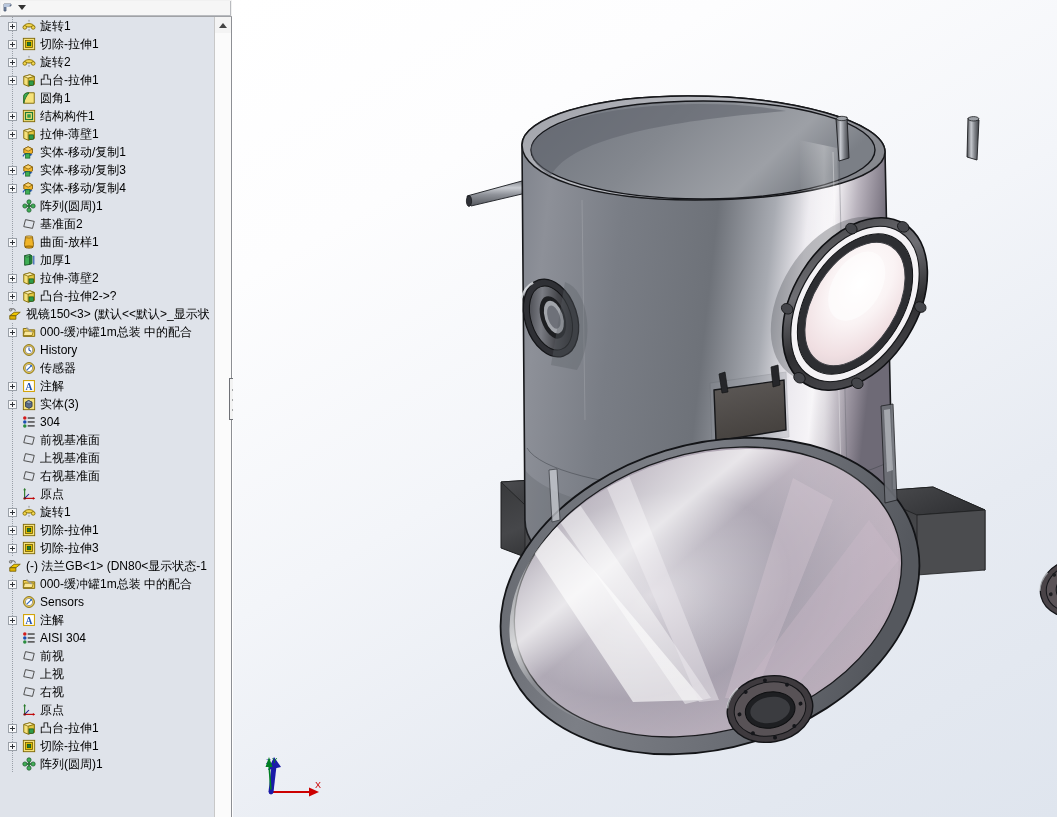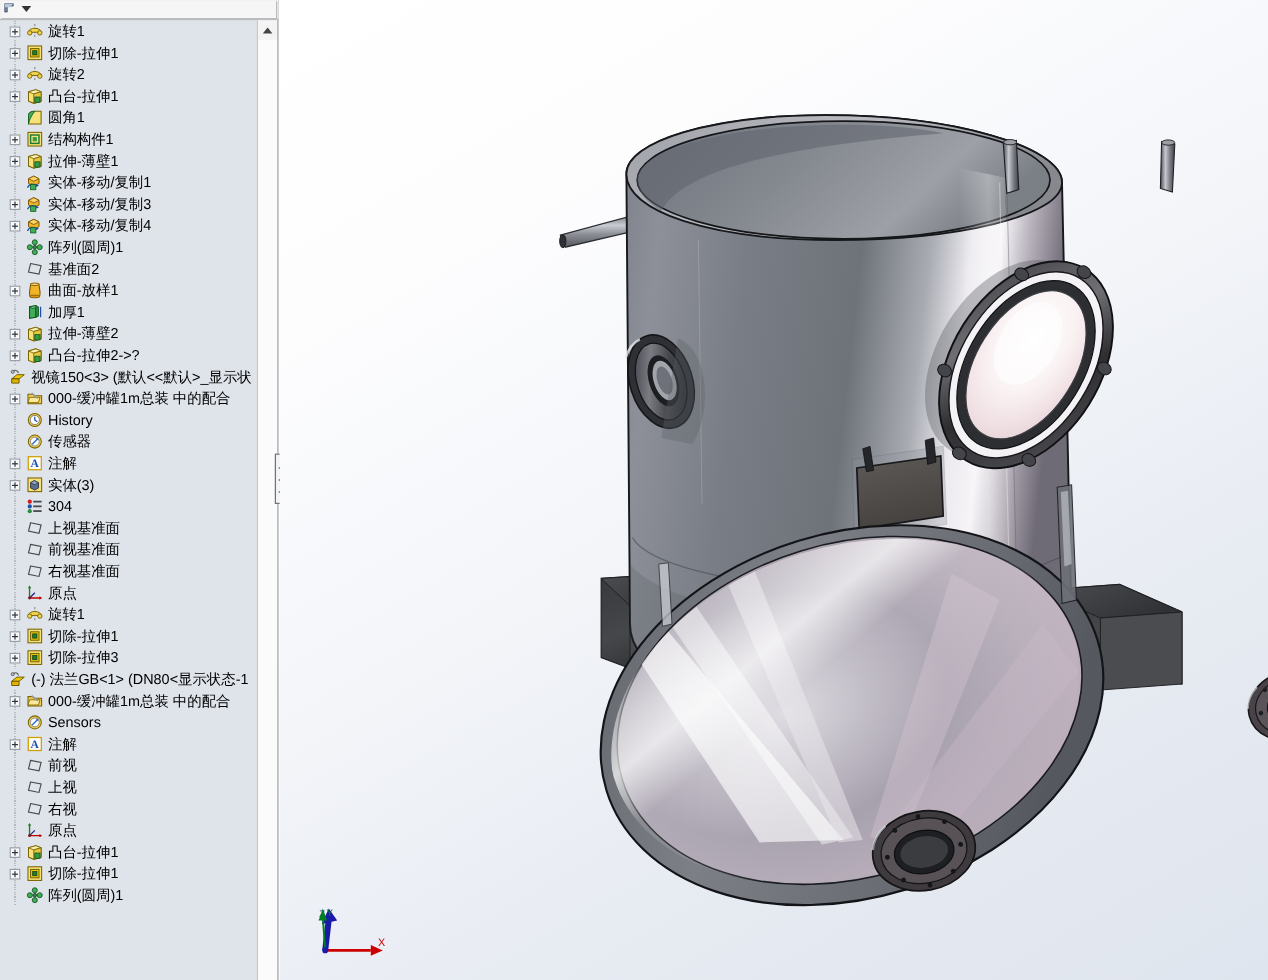--- a/index.html
+++ b/index.html
@@ -374,28 +374,28 @@
                 <rect x="6.5" y="7.1" width="8" height="1.7" fill="#4a4a4a"></rect>
                 <rect x="6.5" y="11.6" width="8" height="1.7" fill="#4a4a4a"></rect>
               </svg></span>
             <span class="lbl">304</span>
           </div>
           <div class="tree-row">
             <div class="dots"></div>
             <span class="ico"><svg width="14" height="14" viewBox="0 0 16 16">
                 <path d="M4 3 L14 5 L12 13 L2 11 Z" fill="none" stroke="#4a4a4a" stroke-width="1.1"></path>
               </svg></span>
+            <span class="lbl">前视基准面</span>
+          </div>
+          <div class="tree-row">
+            <div class="dots"></div>
+            <span class="ico"><svg width="14" height="14" viewBox="0 0 16 16">
+                <path d="M4 3 L14 5 L12 13 L2 11 Z" fill="none" stroke="#4a4a4a" stroke-width="1.1"></path>
+              </svg></span>
             <span class="lbl">上视基准面</span>
-          </div>
-          <div class="tree-row">
-            <div class="dots"></div>
-            <span class="ico"><svg width="14" height="14" viewBox="0 0 16 16">
-                <path d="M4 3 L14 5 L12 13 L2 11 Z" fill="none" stroke="#4a4a4a" stroke-width="1.1"></path>
-              </svg></span>
-            <span class="lbl">前视基准面</span>
           </div>
           <div class="tree-row">
             <div class="dots"></div>
             <span class="ico"><svg width="14" height="14" viewBox="0 0 16 16">
                 <path d="M4 3 L14 5 L12 13 L2 11 Z" fill="none" stroke="#4a4a4a" stroke-width="1.1"></path>
               </svg></span>
             <span class="lbl">右视基准面</span>
           </div>
           <div class="tree-row">
             <div class="dots"></div>
@@ -470,20 +470,32 @@
             <span class="lbl">Sensors</span>
           </div>
           <div class="tree-row">
             <div class="dots"></div>
             <div class="expander"></div>
             <span class="ico"><svg width="14" height="14" viewBox="0 0 16 16">
                 <rect x="1.8" y="1.8" width="12.4" height="12.4" fill="#ffffff" stroke="#d0a000" stroke-width="1.2"></rect>
                 <text x="8" y="12" text-anchor="middle" font-family="'Liberation Serif',serif" font-size="11" font-weight="bold" fill="#1d4fb0">A</text>
               </svg></span>
             <span class="lbl">注解</span>
+          </div>
+          <div class="tree-row">
+            <div class="dots"></div>
+            <span class="ico"><svg width="14" height="14" viewBox="0 0 16 16">
+                <circle cx="3.2" cy="3.5" r="2" fill="#d21b1b"></circle>
+                <circle cx="3.2" cy="8" r="2" fill="#1d4fb0"></circle>
+                <circle cx="3.2" cy="12.5" r="2" fill="#2a8d3f"></circle>
+                <rect x="6.5" y="2.6" width="8" height="1.7" fill="#4a4a4a"></rect>
+                <rect x="6.5" y="7.1" width="8" height="1.7" fill="#4a4a4a"></rect>
+                <rect x="6.5" y="11.6" width="8" height="1.7" fill="#4a4a4a"></rect>
+              </svg></span>
+            <span class="lbl">AISI 304</span>
           </div>
           <div class="tree-row">
             <div class="dots"></div>
             <span class="ico"><svg width="14" height="14" viewBox="0 0 16 16">
                 <path d="M4 3 L14 5 L12 13 L2 11 Z" fill="none" stroke="#4a4a4a" stroke-width="1.1"></path>
               </svg></span>
             <span class="lbl">前视</span>
           </div>
           <div class="tree-row">
             <div class="dots"></div>

